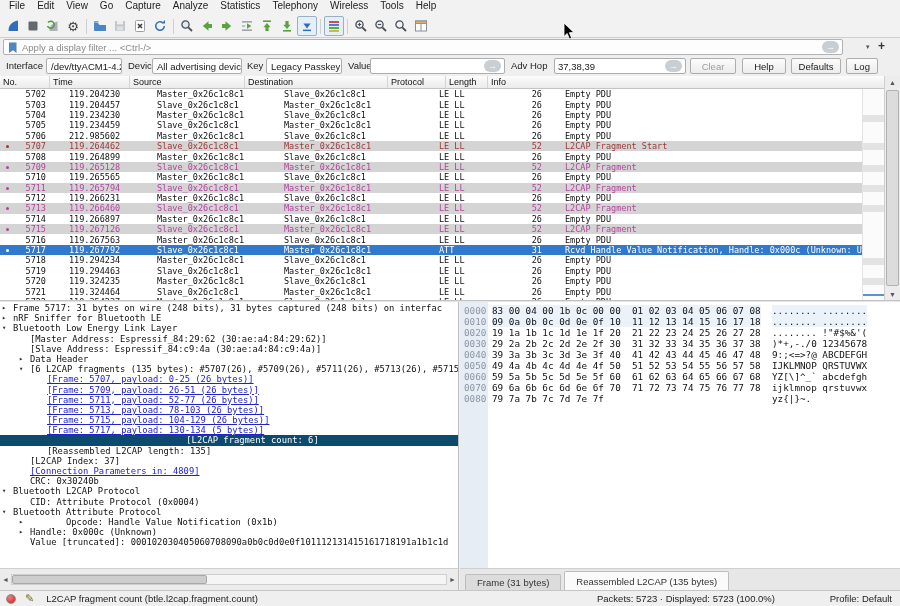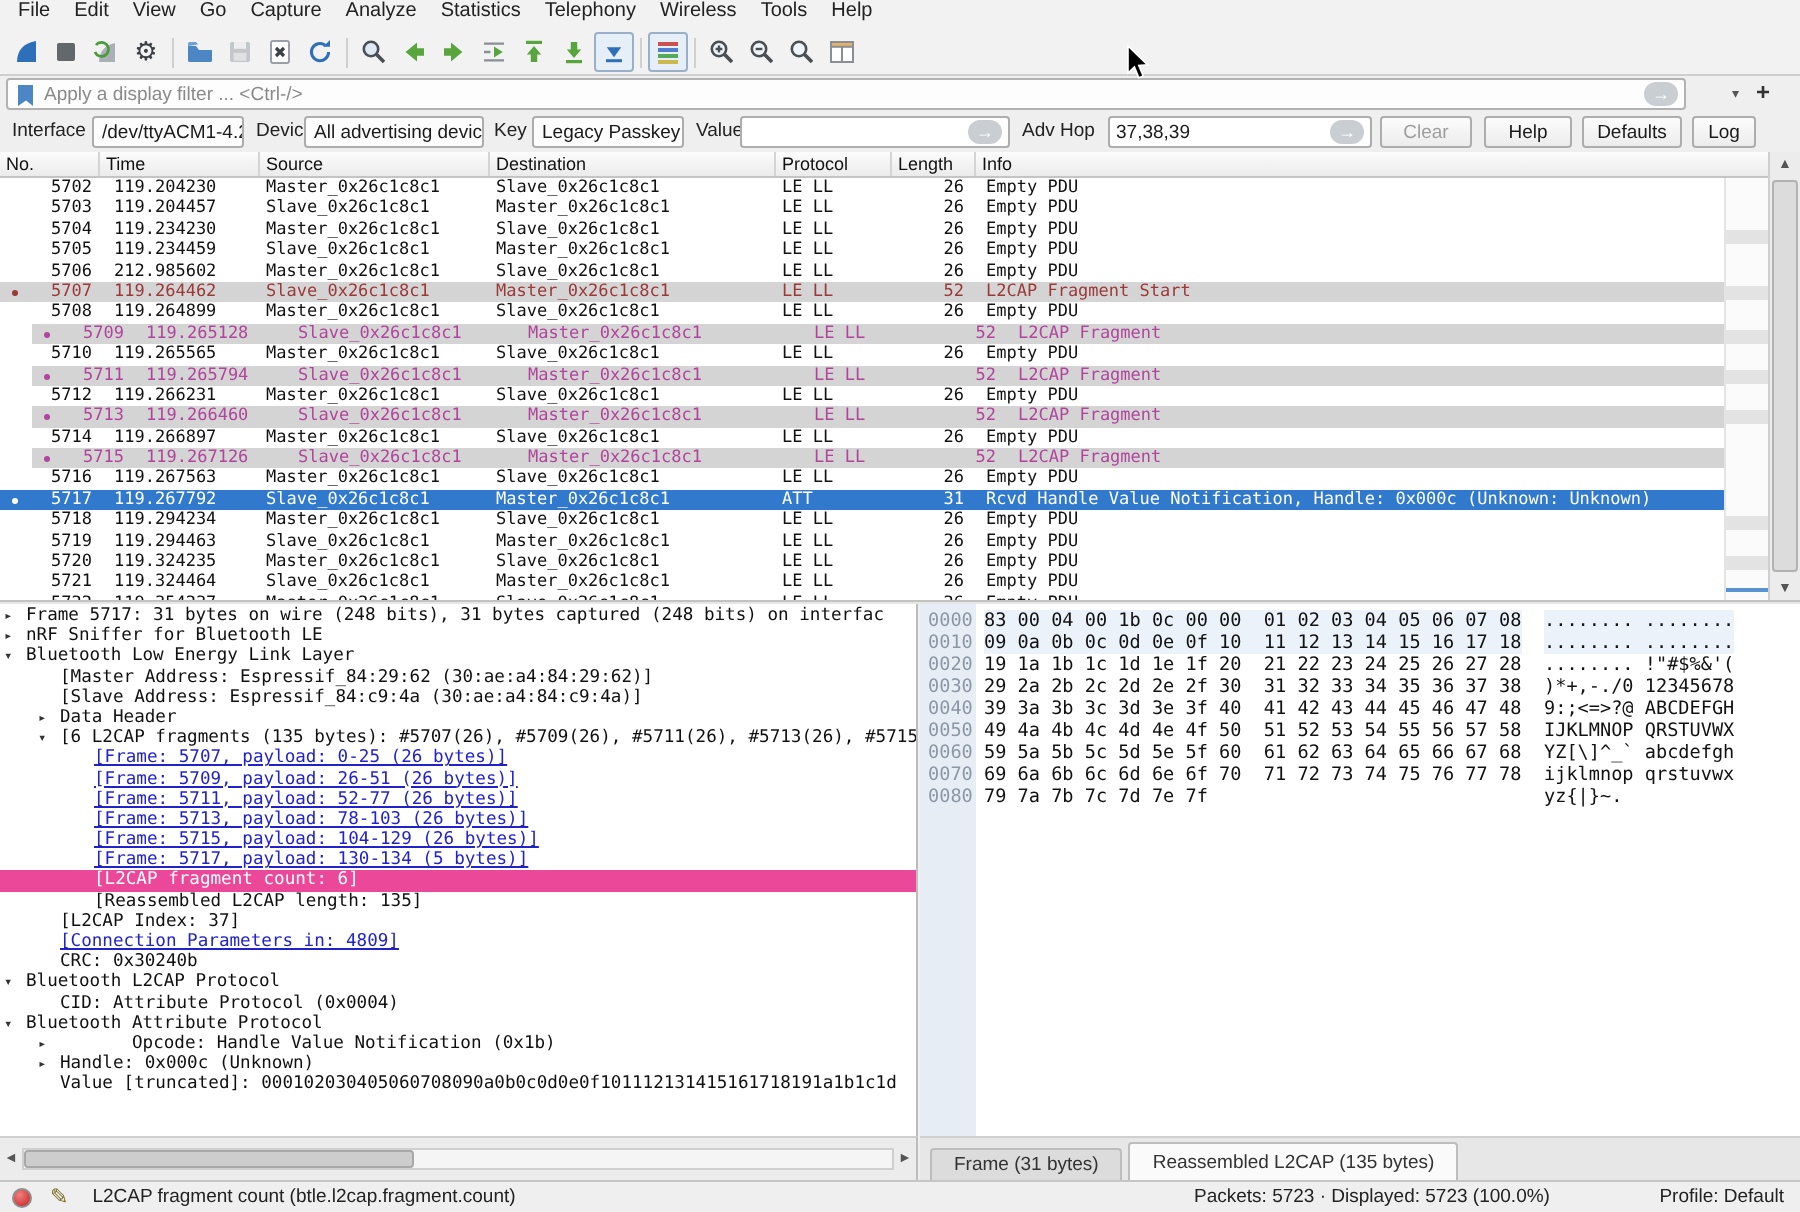--- a/index.html
+++ b/index.html
@@ -45,24 +45,24 @@
   .btn{position:absolute;top:2px;height:16px;background:linear-gradient(#fcfcfc,#ececec);
        border:1px solid #adadad;border-radius:2px;font-size:9.5px;display:flex;align-items:center;justify-content:center;}
   .btn.disabled{color:#9e9e9e;}
 
   
   .pheader{left:0;top:76px;width:884px;height:13px;background:linear-gradient(#fcfcfc,#ebebeb);
            border-bottom:1px solid #c4c4c4;display:flex;font-size:9px;color:#111;}
   .pcol{border-right:1px solid #d4d4d4;padding-left:3px;display:flex;align-items:center;overflow:hidden;white-space:nowrap;flex-shrink:0;}
   .plist{left:0;top:89px;width:862px;height:211px;background:#fff;overflow:hidden;
          font-family:"DejaVu Sans Mono",monospace;font-size:8.5px;}
-  .prow{height:10.4px;display:flex;position:relative;color:#111;}
+  .prow{height:10.4px;display:flex;align-items:center;position:relative;color:#111;gap:12px;}
   .prow.band{background:#d4d4d4;}
   .prow.gs{color:#9b3838;}
-  .prow.gf{color:#b1459c;margin-left:16px;}
+  .prow.gf{color:#b1459c;}
   .prow.sel{background:#3079cc;color:#fff;}
   .pc{overflow:hidden;white-space:pre;flex-shrink:0;padding-left:3px;}
   .c-no{width:50px;text-align:right;padding-left:0;padding-right:4px;}
   .c-time{width:80px;padding-left:7px;}
   .c-src{width:115px;}
   .c-dst{width:143px;}
   .c-proto{width:58px;}
   .c-len{width:42px;text-align:right;padding-left:0;padding-right:6px;}
   .c-info{flex:1;padding-left:5px;}
   .dot{position:absolute;left:6px;top:4px;width:3px;height:3px;border-radius:50%;background:currentColor;}
@@ -76,21 +76,21 @@
   .vthumb{position:absolute;left:1px;width:13px;top:14px;height:196px;background:#dcdcdc;border:1px solid #b2b2b2;border-radius:2px;}
 
   .hsplit{left:0;top:300px;width:900px;height:2px;background:#e6e6e6;border-top:1px solid #c2c2c2;}
 
   
   .details{left:0;top:302px;width:459px;height:266px;background:#fff;border-right:1px solid #bdbdbd;
            overflow:hidden;font-family:"DejaVu Sans Mono",monospace;font-size:8.8px;padding-top:1px;}
   .dline{height:10.2px;line-height:10.2px;white-space:pre;position:relative;color:#101010;overflow:hidden;}
   .dline .arr{position:absolute;top:0;font-size:7px;color:#333;}
   .dline.link .t{color:#2222cc;text-decoration:underline;}
-  .dline.selected{background:#ec4899;}
+  .dline.selected{background:#0c4a6e;text-align:center;}
   .dline.selected .t{color:#fff;}
 
   
   .hexpane{left:460px;top:302px;width:440px;height:266px;background:#fff;overflow:hidden;
            font-family:"DejaVu Sans Mono",monospace;font-size:9.3px;padding-top:3px;}
   .offsetstrip{position:absolute;left:0;top:0;width:28px;height:266px;background:#e7edf4;}
   .hrow{height:11px;line-height:11px;white-space:pre;position:relative;}
   .hrow .off{position:absolute;left:4px;color:#8b97a6;}
   .hrow .hx{position:absolute;left:32px;color:#111;}
   .hrow .asc{position:absolute;left:312px;color:#111;}

